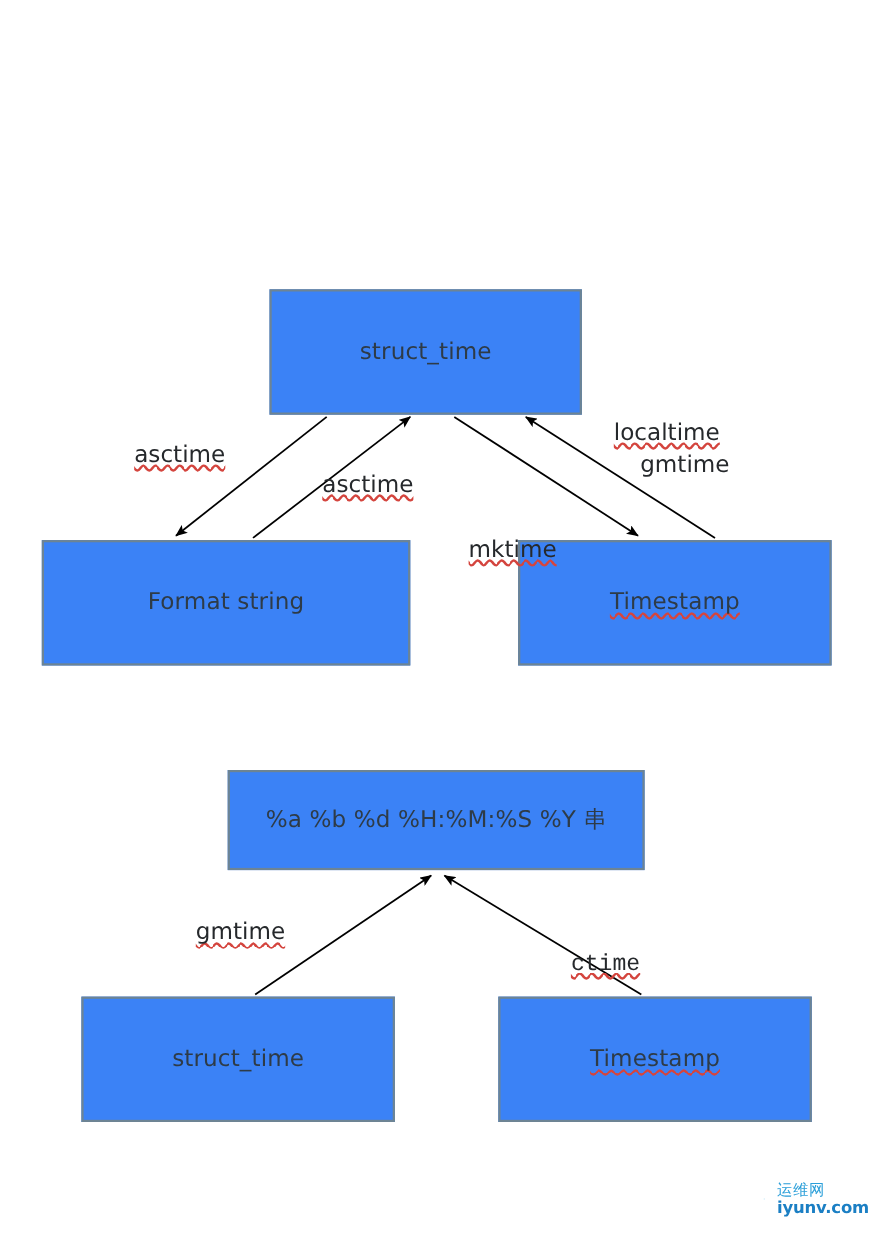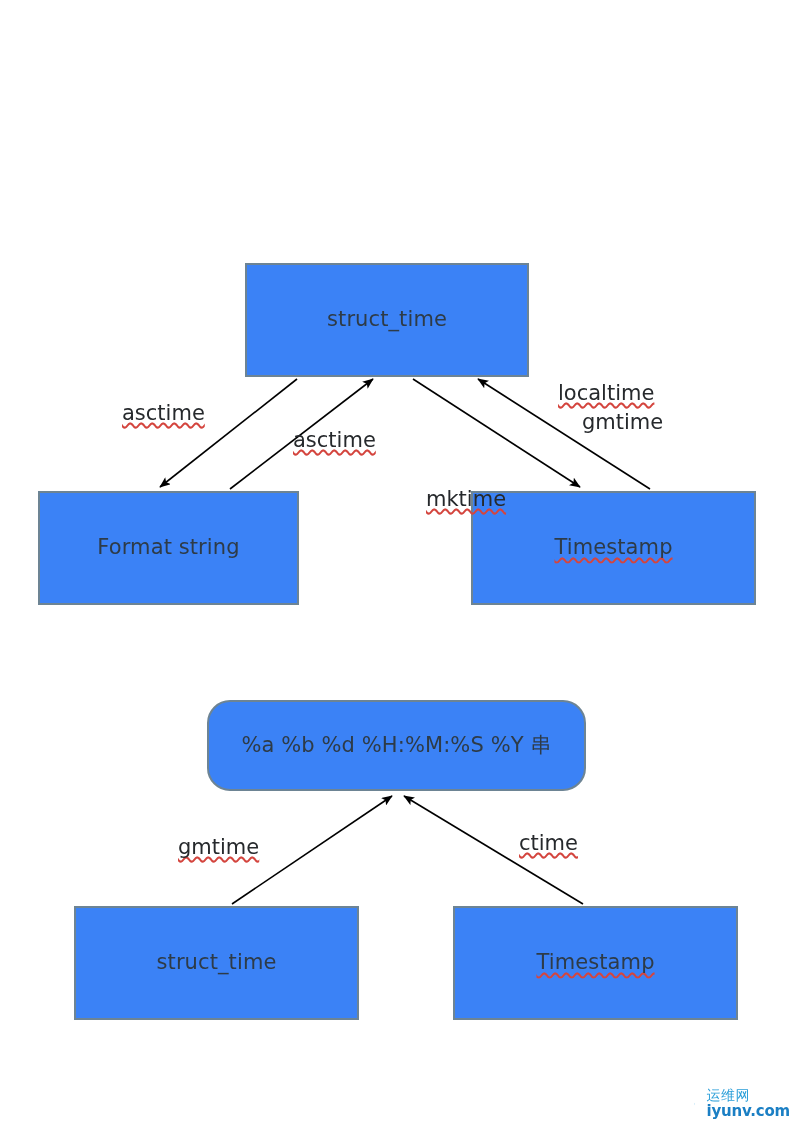--- a/index.html
+++ b/index.html
@@ -42,23 +42,23 @@
     letter-spacing: 0.1px;
   }
   .node-label.misspelled {
     text-decoration: underline wavy #d4453e;
     text-decoration-skip-ink: none;
     text-underline-offset: 2px;
   }
 
   
   #box-struct-time-top   { left: 245px; top: 263px; width: 284px; height: 114px; }
-  #box-format-string     { left: 38px;  top: 491px; width: 261px; height: 114px; }
+  #box-format-string     { left: 38px;  top: 491px; width: 335px; height: 114px; }
   #box-timestamp-mid     { left: 471px; top: 491px; width: 285px; height: 114px; }
-  #box-format-pattern    { left: 207px; top: 700px; width: 379px; height: 91px; border-radius: 23px;  }
+  #box-format-pattern    { left: 207px; top: 700px; width: 379px; height: 91px;  }
   #box-struct-time-bot   { left: 74px;  top: 906px; width: 285px; height: 114px; }
   #box-timestamp-bot     { left: 453px; top: 906px; width: 285px; height: 114px; }
 
   
   .edge-label {
     position: absolute;
     color: #26292c;
     font-size: 21px;
     line-height: 21px;
     white-space: nowrap;
@@ -73,32 +73,32 @@
     text-decoration: none;
     margin-left: 24px;
   }
 
   #label-strftime   { left: 122px; top: 403px; }
   #label-strptime   { left: 293px; top: 430px; }
   #label-mktime     { left: 426px; top: 441px; margin-top: 48px; }
   #label-localtime  { left: 558px; top: 383px; }
   #label-gmtime     { left: 558px; top: 412px; }
   #label-asctime    { left: 178px; top: 837px; }
-  #label-ctime      { left: 519px; top: 833px; }
+  #label-ctime      { left: 519px; top: 867px; font-family: Liberation Mono, monospace; }
 
   
   #watermark {
     position: absolute;
     left: 694px;
     top: 1074px;
     width: 96px;
     height: 46px;
     z-index: 6;
     display: flex;
-    align-items: flex-end;
+    align-items: flex-start;
     gap: 10px;
   }
   #watermark .wm-text {
     display: flex;
     flex-direction: column;
     justify-content: center;
     margin-left: 1px;
   }
   #watermark .wm-cn {
     font-size: 14px;

